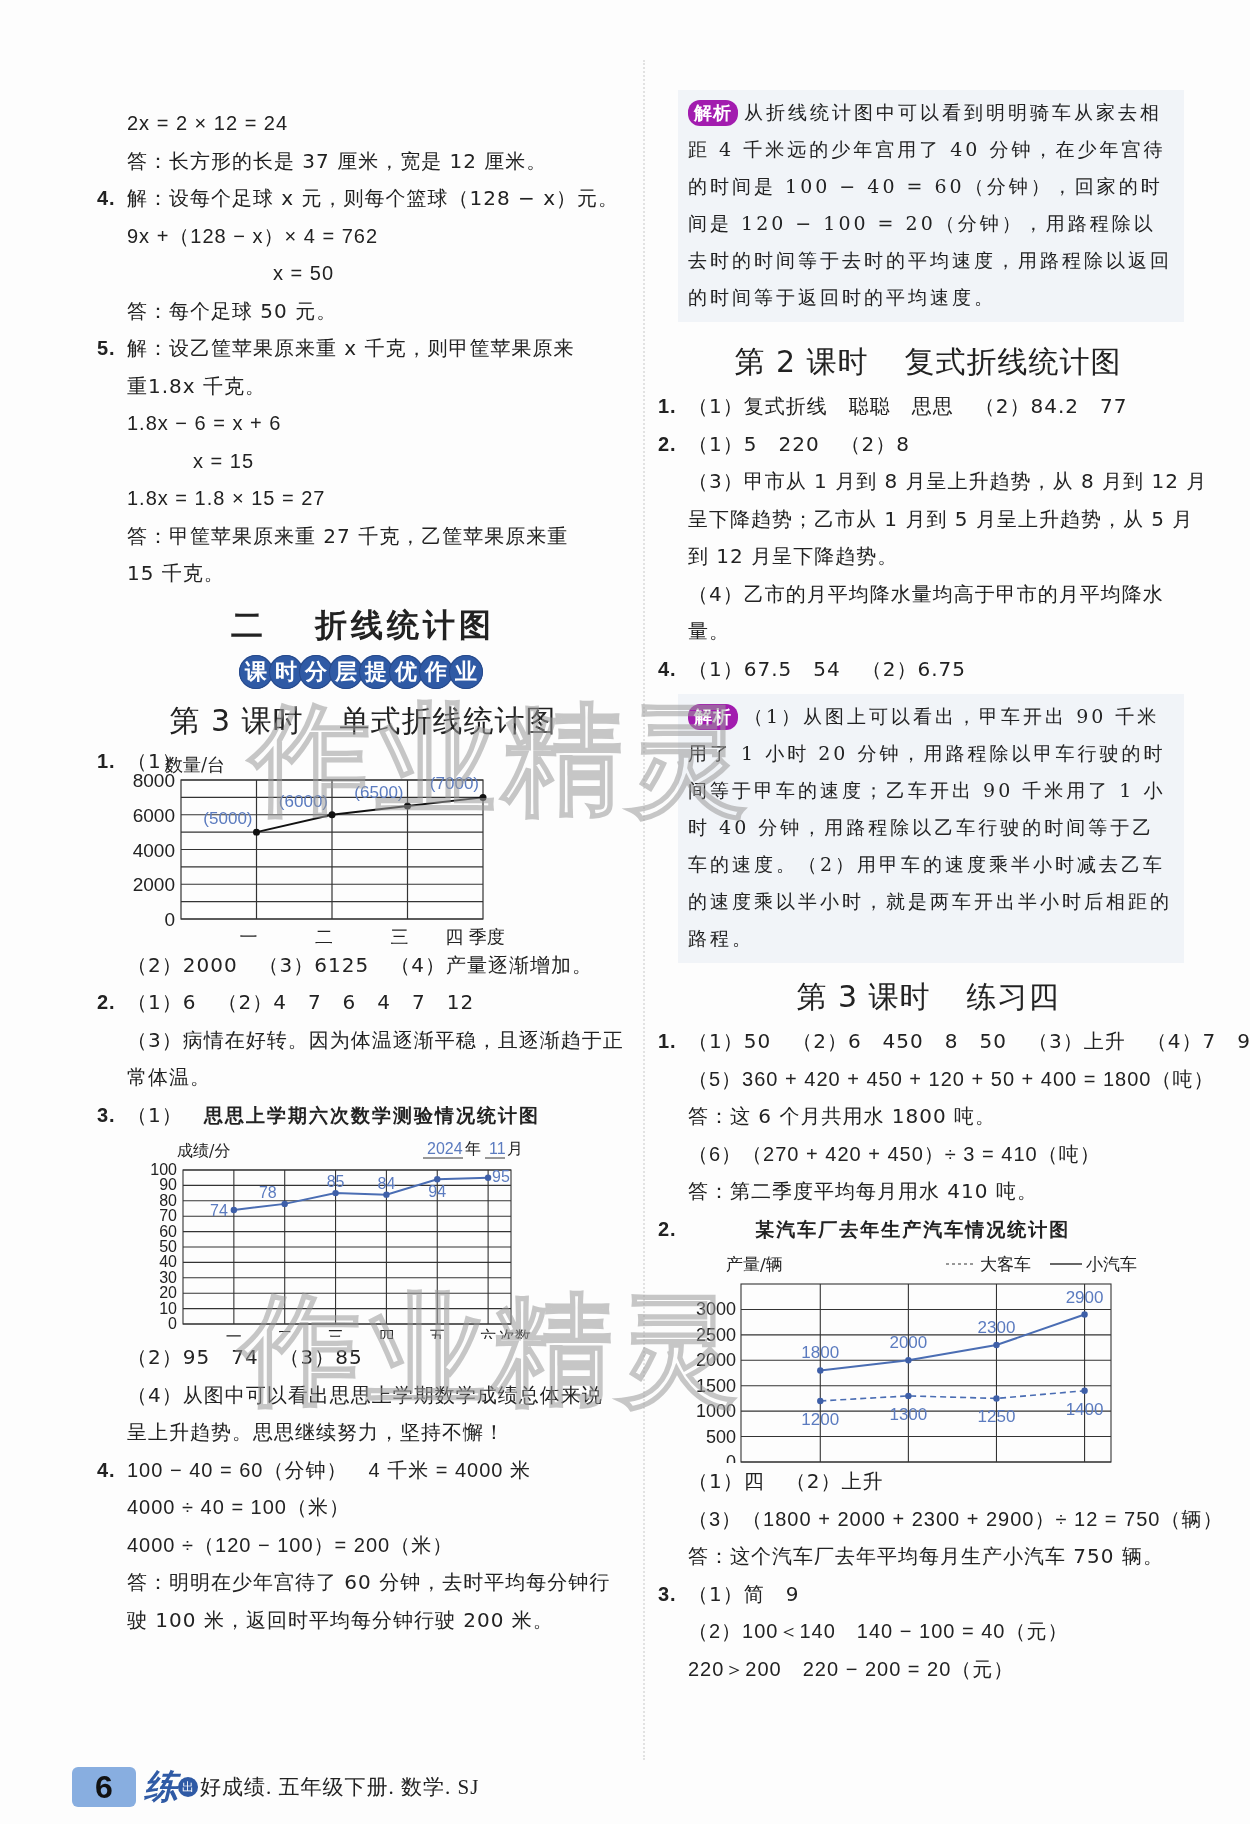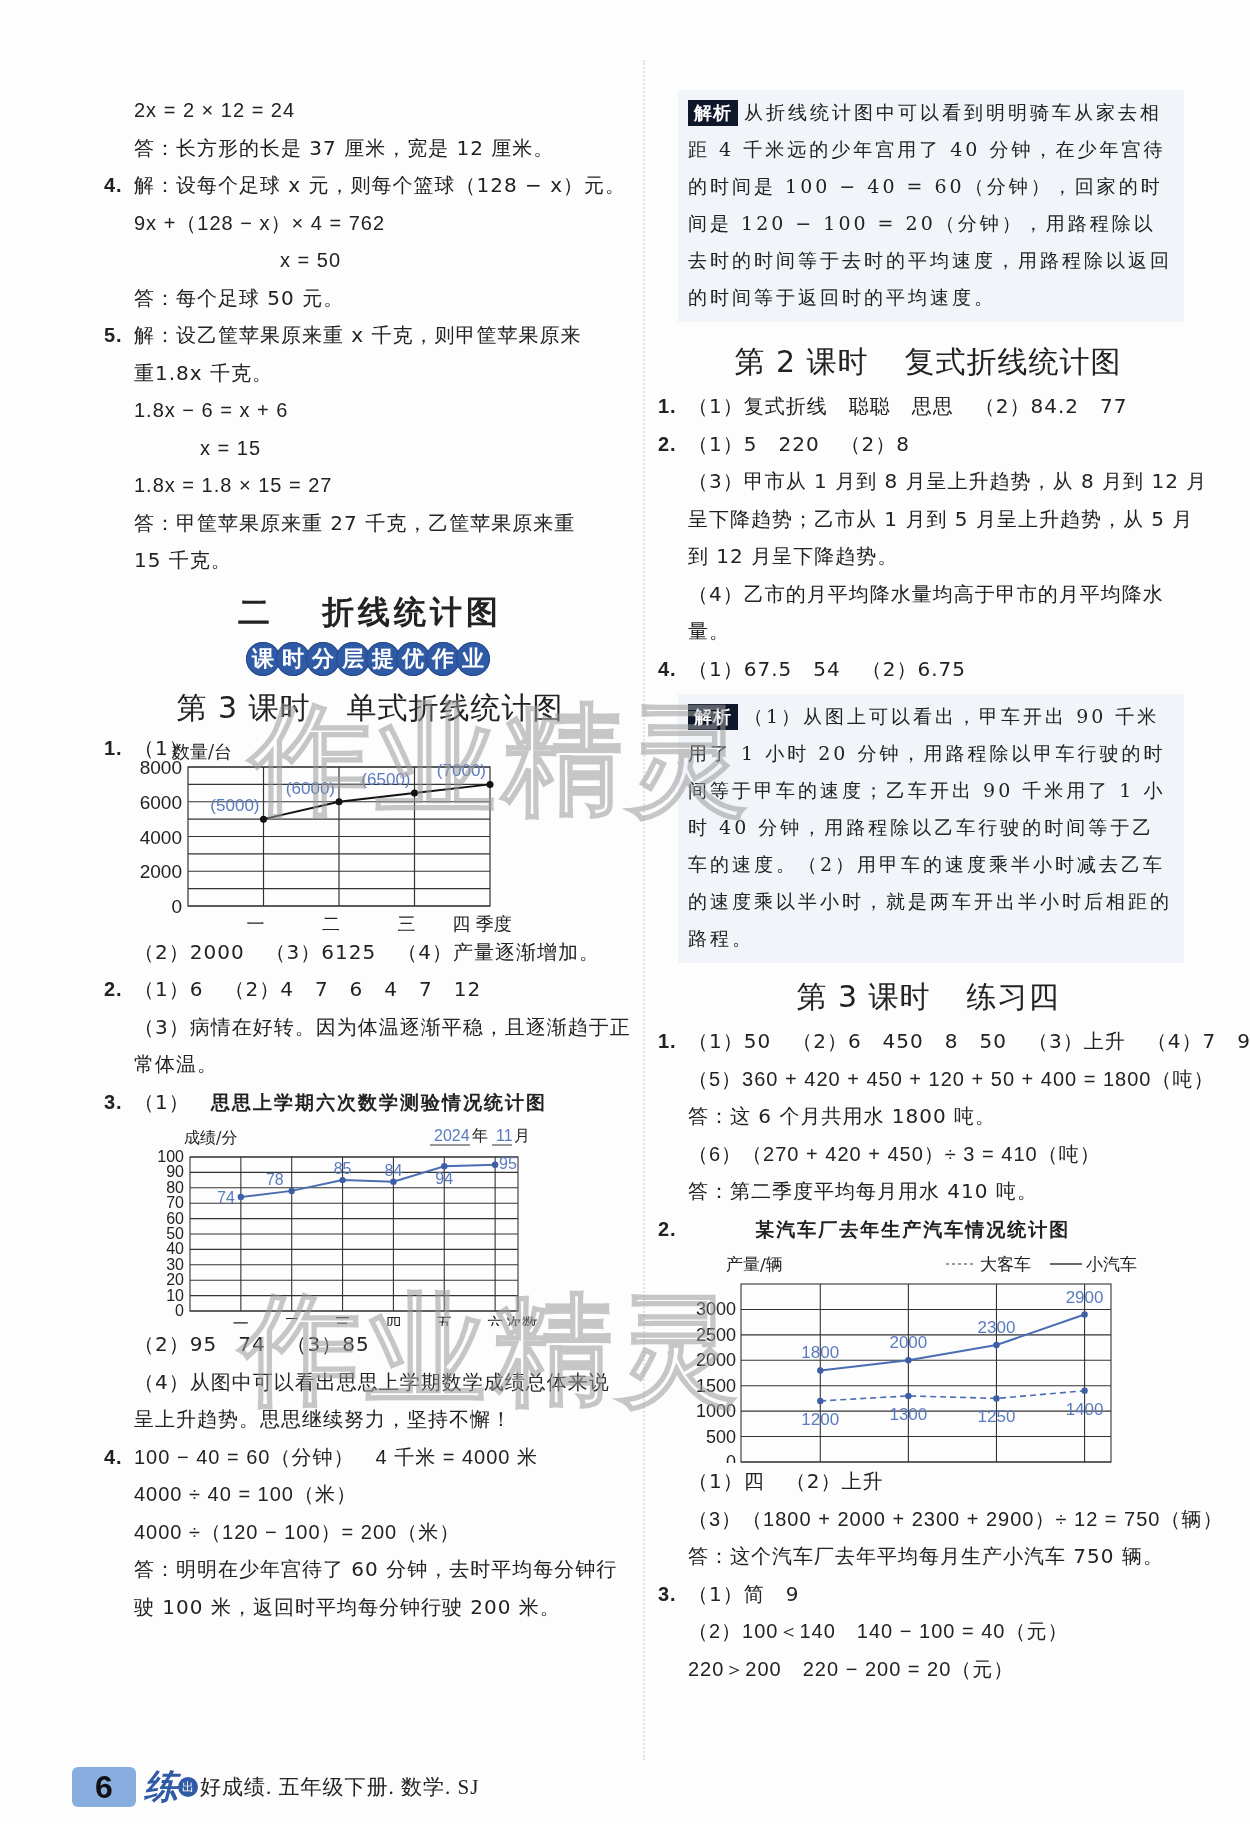--- a/index.html
+++ b/index.html
@@ -2,36 +2,36 @@
 <html><head>
 <meta charset="utf-8">
 <style>
   html, body { margin:0; padding:0; }
   body {
     width:1250px; height:1824px; background:#ffffff; position:relative; overflow:hidden;
     font-family:"DejaVu Sans", "Liberation Sans", sans-serif; color:#222;
   }
   .page { position:absolute; left:0; top:0; width:1250px; height:1824px; background:#fdfdfd; }
   .col { position:absolute; top:92px; }
-  .col-left { left:100px; width:540px; }
+  .col-left { left:93px; width:540px;margin-top:13px; }
   .col-right { left:658px; width:540px; }
   .divider { position:absolute; left:643px; top:60px; height:1700px; border-left:2px dotted #e2e2e2; }
   .line { font-size:20px; line-height:37.5px; white-space:nowrap; letter-spacing:1px; }
   .ind2 { padding-left:30px; }
   .num { font-weight:bold; display:inline-block; width:30px; font-family:"Liberation Sans", sans-serif; }
   .math { font-family:"Liberation Sans", sans-serif; }
   .h1 { font-size:32px; font-weight:bold; text-align:center; line-height:56px; letter-spacing:4px; margin-top:4px; font-family:"DejaVu Serif", serif; }
   .h1 .gap { display:inline-block; width:48px; }
   .badge-row { text-align:center; margin:2px 0 6px; }
   .badge { display:inline-flex; }
   .badge span { display:inline-block; width:34px; height:34px; border-radius:50%; background:#2f5aa5; color:#fff; font-size:22px; font-weight:bold; line-height:34px; text-align:center; margin-left:-4px; box-shadow:0 0 0 1px #27498a inset; }
   .h2 { font-size:30px; text-align:center; line-height:52px; letter-spacing:1px; }
   .h2 .gap { display:inline-block; width:36px; }
   .analysis { background:#f1f4f8; padding:4px 8px 6px 10px; font-size:19px; line-height:37px; letter-spacing:3px; font-family:"DejaVu Serif", serif; white-space:normal; }
-  .tag { display:inline-block; background:#0f172a; color:#fff; border-radius:0; font-size:18px; line-height:26px; padding:0 6px; margin-right:6px; font-family:"DejaVu Sans", sans-serif; letter-spacing:1px; font-weight:bold; }
+  .tag { display:inline-block; background:#a21caf; color:#fff; border-radius:12px; font-size:18px; line-height:26px; padding:0 6px; margin-right:6px; font-family:"DejaVu Sans", sans-serif; letter-spacing:1px; font-weight:bold; }
   .chart-wrap { position:relative; }
   .chart-title { font-weight:bold; font-size:19px; letter-spacing:2px; }
   svg text { font-family:"Liberation Sans", sans-serif; }
   .footer { position:absolute; left:72px; top:1762px; height:50px; display:flex; align-items:center; }
   .pagenum { width:64px; height:40px; background:#88aee0; border-radius:6px; font-size:32px; font-weight:bold; text-align:center; line-height:40px; font-family:"Liberation Sans", sans-serif; color:#111; }
   .logo { color:#2f5aa5; font-size:34px; font-weight:bold; margin-left:8px; font-family:"DejaVu Serif", serif; font-style:italic; }
   .logo-badge { display:inline-block; width:20px; height:20px; border-radius:50%; background:#2f5aa5; color:#fff; font-size:12px; line-height:20px; text-align:center; margin-right:2px; }
   .watermark { position:absolute; color:transparent; -webkit-text-stroke:1.5px #9a9a9a; font-size:120px; font-weight:bold; opacity:0.55; transform:rotate(0deg); letter-spacing:6px; pointer-events:none; font-family:"DejaVu Sans", sans-serif; }
 </style>
 </head>

